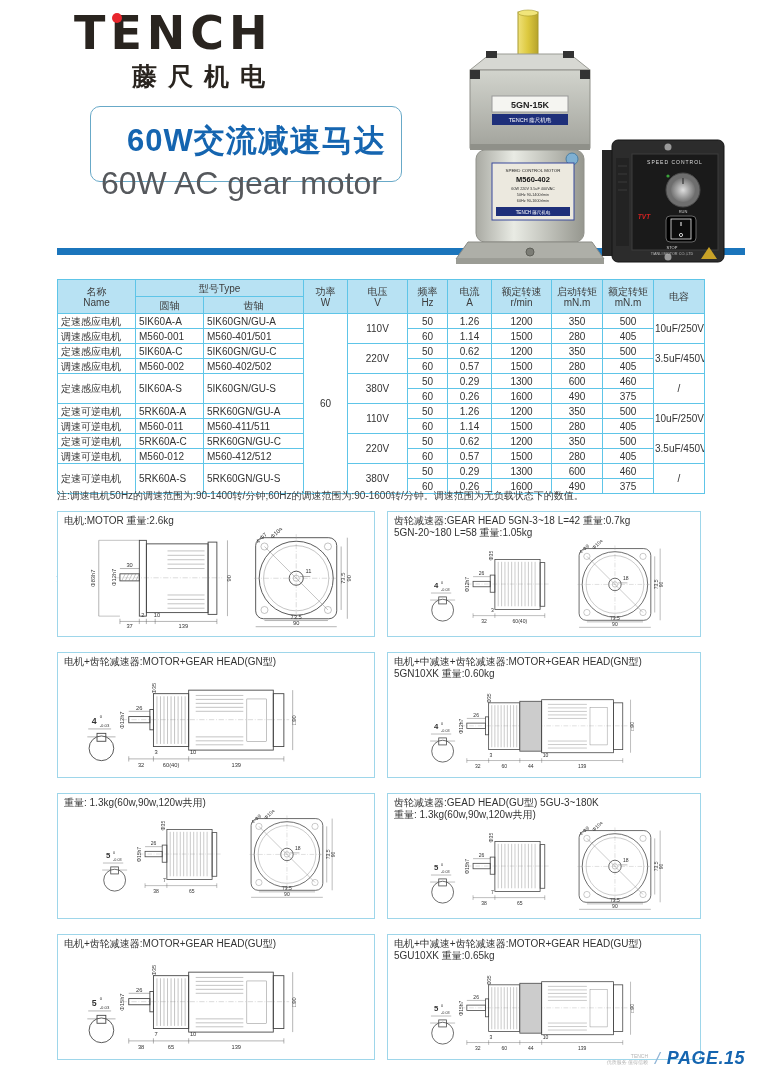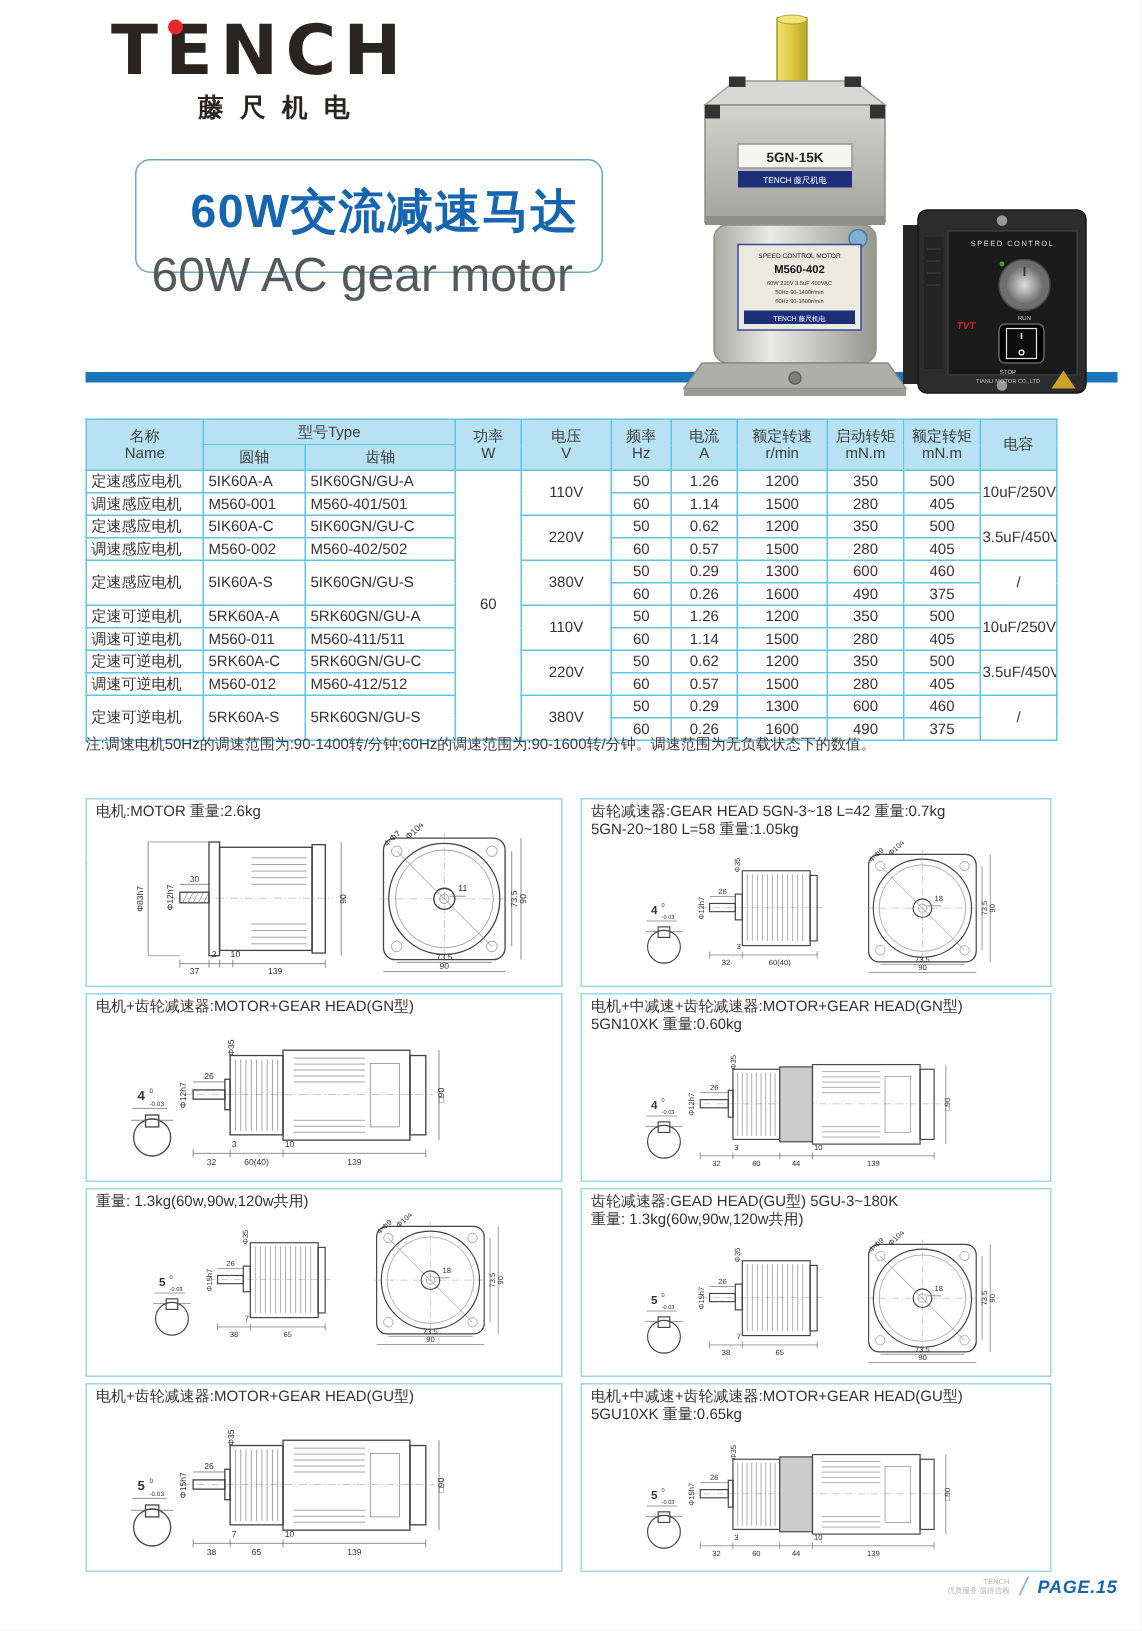--- a/index.html
+++ b/index.html
@@ -3,21 +3,21 @@
 <meta charset="utf-8">
 <style>
   html,body{margin:0;padding:0;background:#e9e9e9;}
   .page{position:relative;width:761px;height:1087px;background:#fff;overflow:hidden;
         font-family:"Liberation Sans",sans-serif;color:#333;margin:0 auto;}
   
   .logo{position:absolute;left:74px;top:10px;}
   .logo-text{font-family:"DejaVu Sans",sans-serif;font-weight:900;font-size:46px;
              letter-spacing:5px;color:#29241f;line-height:46px;}
   .logo-dot{position:absolute;left:38px;top:3px;width:10px;height:10px;border-radius:50%;background:#e8262d;}
-  .logo-sub{font-weight:700;font-size:17px;color:#29241f;letter-spacing:11px;margin:4px 0 0 58px;}
+  .logo-sub{font-weight:700;font-size:25px;color:#29241f;letter-spacing:11px;margin:4px 0 0 58px;}
   
   .title-box{position:absolute;left:90px;top:106px;width:312px;height:76px;
              border:1px solid #68a9c8;border-radius:10px;box-sizing:border-box;}
   .title-cn{margin:13px 0 0 36px;font-size:31px;font-weight:700;color:#1565b0;letter-spacing:1px;}
   .title-en{margin:3px 0 0 10px;font-size:32px;color:#55585c;}
   .blue-bar{position:absolute;left:57px;top:248px;width:688px;height:7px;background:#1b75bc;z-index:1;}
   .photo{position:absolute;left:440px;top:8px;width:305px;height:256px;z-index:2;}
   
   .sec-head{position:absolute;left:57px;font-size:15px;line-height:16px;margin-top:40px;}
   #spec-head{top:258px;} #dim-head{top:528px;}
@@ -26,39 +26,39 @@
   
   .spec-table{position:absolute;left:57px;top:279px;width:647px;border-collapse:collapse;
               table-layout:fixed;border-radius:31px;}
   .spec-table th,.spec-table td{border:1px solid #5ec5e8;font-size:10px;line-height:11px;
               padding:0 1px;text-align:center;overflow:hidden;white-space:nowrap;}
   .spec-table th{background:#b8e2f3;color:#3c3c3c;font-weight:400;height:16px;}
   .spec-table td{height:14px;color:#333;background:#fff;}
   .spec-table td.lft{text-align:left;padding-left:3px;}
   .note{position:absolute;left:57px;top:489px;font-size:10px;color:#3c3c3c;}
   
-  .panels{position:absolute;left:57px;top:532px;display:grid;
-          grid-template-columns:318px 314px;grid-auto-rows:126px;gap:4px 12px;}
+  .panels{position:absolute;left:57px;top:511px;display:grid;
+          grid-template-columns:318px 314px;grid-auto-rows:126px;gap:15px 12px;}
   .panel{border:1px solid #9ed6ea;background:#fff;padding:3px 6px;box-sizing:border-box;}
   .panel-title{font-size:10px;color:#333;line-height:12px;white-space:nowrap;}
   .panel svg{display:block;margin-top:1px;}
   
   .out{fill:none;stroke:#444;stroke-width:1;}
   .thin{fill:none;stroke:#777;stroke-width:.5;}
   .dim{fill:none;stroke:#666;stroke-width:.55;}
   .cl{fill:none;stroke:#999;stroke-width:.4;stroke-dasharray:6 2 1 2;}
   .shade{fill:#ccc;stroke:#444;stroke-width:1;}
   .dt{font-family:"Liberation Sans",sans-serif;font-size:6.5px;fill:#333;}
   .kbig{font-family:"Liberation Sans",sans-serif;font-size:10px;font-weight:700;fill:#333;}
   .ktiny{font-family:"Liberation Sans",sans-serif;font-size:4.8px;fill:#333;}
   
   .footer{position:absolute;right:16px;top:1048px;display:flex;align-items:center;gap:7px;z-index:3;}
   .tagline{font-size:5px;color:#b5b5b5;text-align:right;line-height:6px;}
   .slash{color:#8fb4d6;font-size:17px;font-style:italic;}
-  .pageno{font-size:12px;font-weight:700;font-style:italic;color:#1565b0;letter-spacing:.5px;}
+  .pageno{font-size:18px;font-weight:700;font-style:italic;color:#1565b0;letter-spacing:.5px;}
 </style>
 </head>
 <body>
 
 <div class="page">
 
   <div class="logo">
     <div class="logo-text">TENCH</div>
     <span class="logo-dot"></span>
     <div class="logo-sub">藤尺机电</div>

